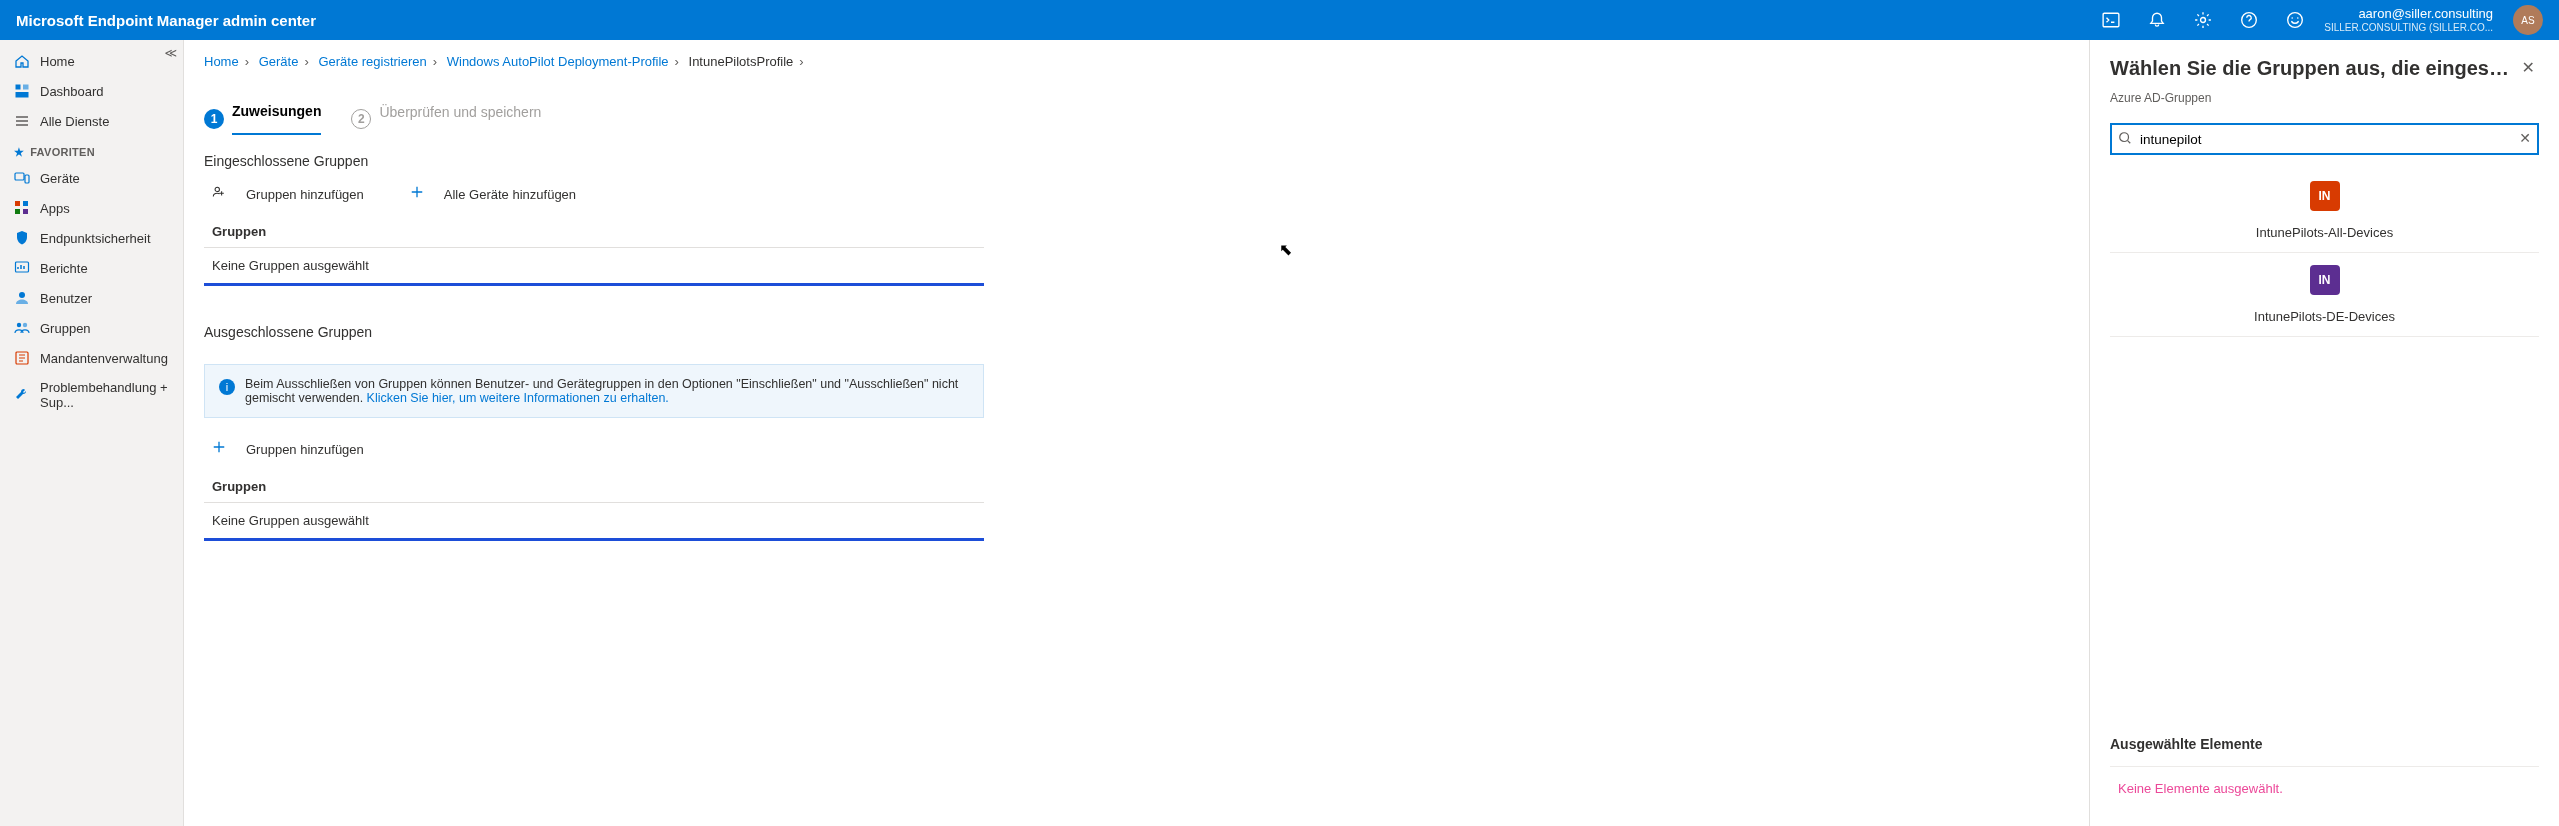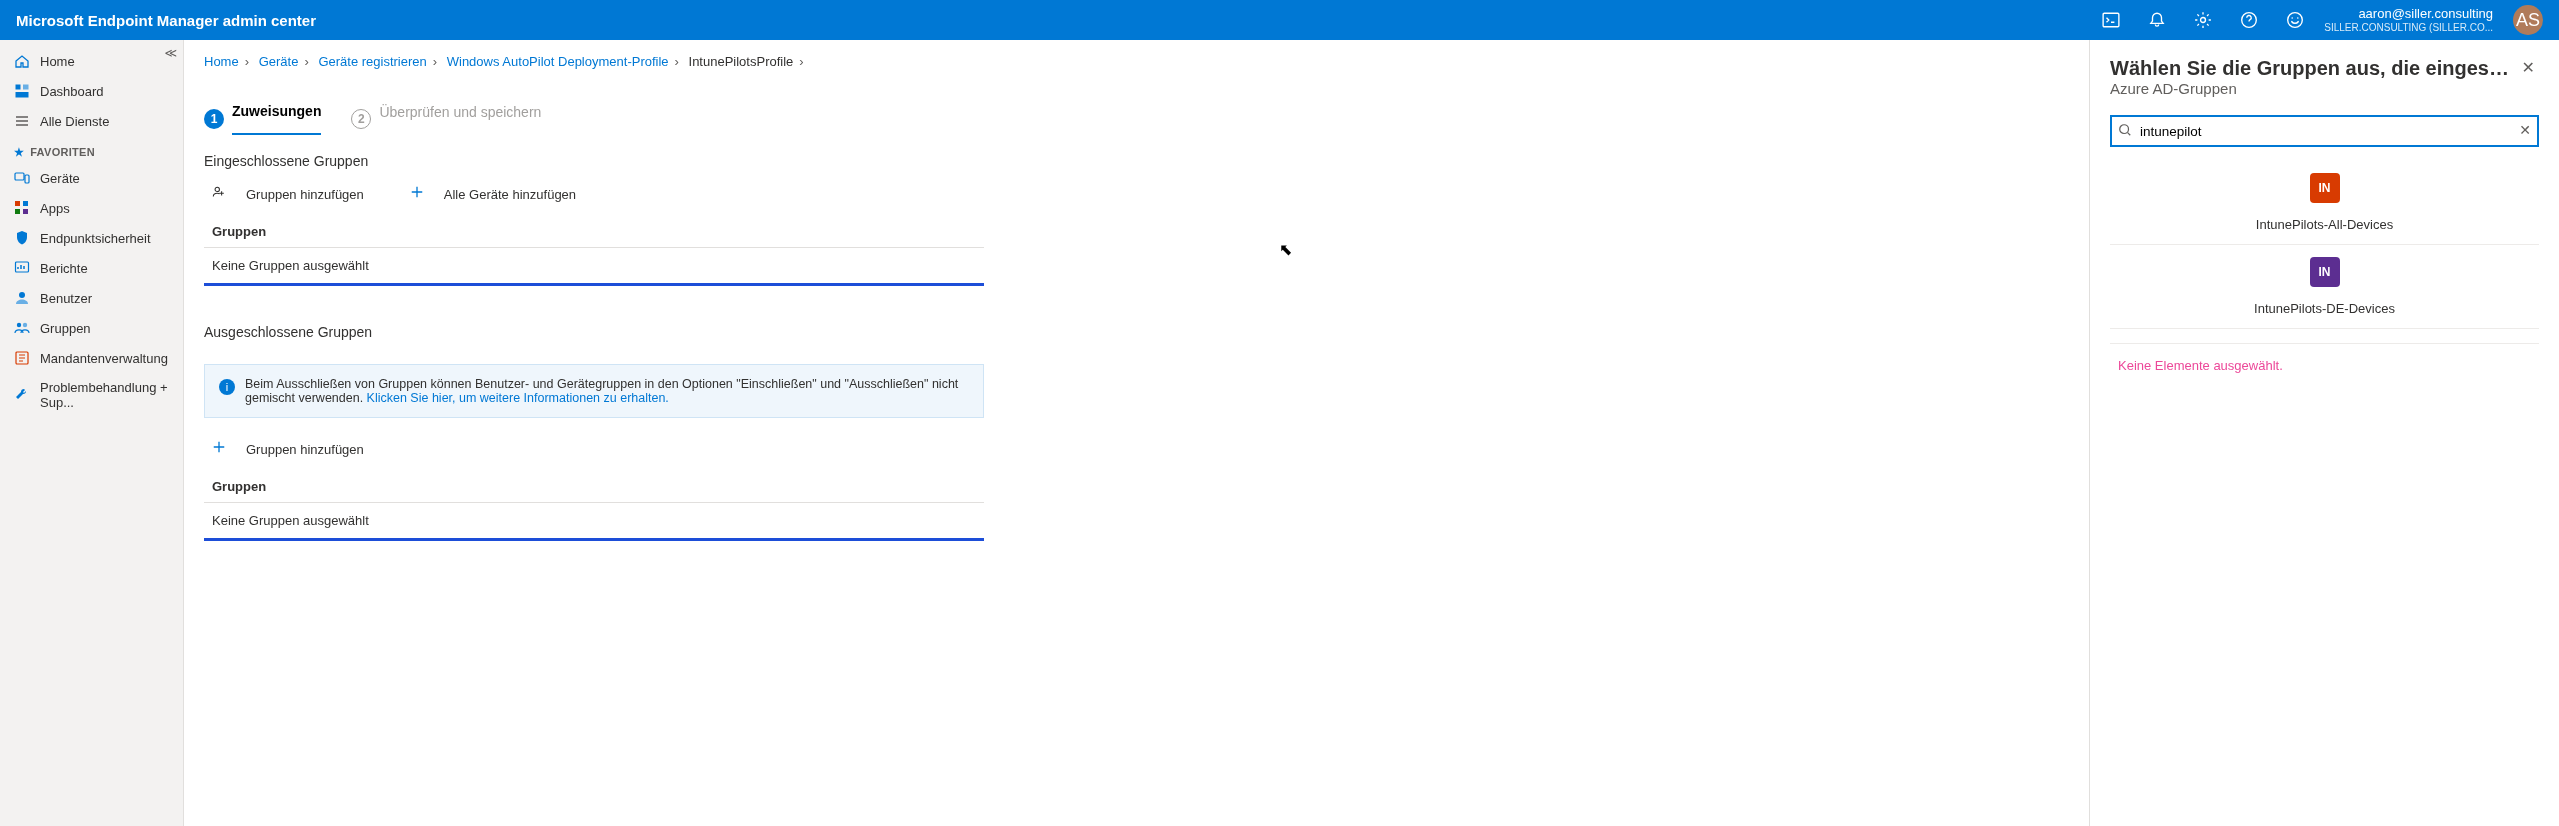--- a/index.html
+++ b/index.html
@@ -8,21 +8,21 @@
   
   .topbar { height: 40px; background: #0078d4; color: #fff; display: flex; align-items: center; padding: 0 16px; }
   .topbar-title { font-size: 15px; font-weight: 600; flex: 0 0 auto; }
   .topbar-spacer { flex: 1 1 auto; }
   .topbar-icons { display: flex; align-items: center; gap: 28px; margin-right: 20px; }
   .topbar-icon { width: 18px; height: 18px; cursor: pointer; display:flex; align-items:center; justify-content:center; }
   .topbar-icon svg { fill:#fff; }
   .topbar-user { display:flex; flex-direction:column; align-items:flex-end; line-height:1.1; margin-right:20px;}
   .topbar-user .u1 { font-size:13px; }
   .topbar-user .u2 { font-size:10px; opacity:.85; text-transform:uppercase;}
-  .avatar { width:30px; height:30px; border-radius:50%; background:#b07b5a; display:flex; align-items:center; justify-content:center; font-size:18px; color:#fff; }
+  .avatar { width:30px; height:30px; border-radius:50%; background:#b07b5a; display:flex; align-items:center; justify-content:center; font-size:10px; color:#fff; }
 
   
   .layout { display:flex; height:786px; }
   .sidebar { width:184px; background:#f3f2f1; border-right:1px solid #e1dfdd; padding-top:6px; position:relative; }
   .sidebar-collapse { position:absolute; top:6px; right:6px; color:#605e5c; font-size:12px; cursor:pointer;}
   .nav-item { display:flex; align-items:center; gap:10px; padding:7px 14px; font-size:13px; color:#323130; cursor:pointer;}
   .nav-icon { width:16px; height:16px; display:flex; align-items:center; justify-content:center;}
   .nav-icon svg { width:16px; height:16px;}
   .nav-heading { font-size:11px; font-weight:600; color:#605e5c; padding:10px 14px 4px; letter-spacing:.3px;}
   .nav-heading .star { color:#0078d4; margin-right:6px;}
@@ -56,21 +56,21 @@
   .infobox { width:780px; background:#eff6fc; border:1px solid #cfe4f5; padding:12px 14px; display:flex; gap:10px; margin-top:24px; font-size:12.5px; color:#323130;}
   .infobox .info-icon { width:16px; height:16px; border-radius:50%; background:#0078d4; color:#fff; display:flex; align-items:center; justify-content:center; font-size:11px; flex-shrink:0; margin-top:2px;}
   .infobox a { color:#0078d4; text-decoration:none; cursor:pointer;}
   .section-spacer { height:20px;}
 
   
   .panel { position:absolute; top:0; right:0; width:470px; height:100%; background:#fff; border-left:1px solid #e1dfdd; padding:16px 20px; display:flex; flex-direction:column;}
   .panel-head { display:flex; align-items:flex-start;}
   .panel-title { font-size:20px; font-weight:600; color:#323130; flex:1; line-height:1.2; overflow:hidden; text-overflow:ellipsis; white-space:nowrap;}
   .panel-close { font-size:16px; color:#605e5c; cursor:pointer; padding:2px 4px;}
-  .panel-sub { font-size:15px; color:#605e5c; margin-top:0;}
+  .panel-sub { font-size:12px; color:#605e5c; margin-top:11px;}
   .search-wrap { position:relative; margin-top:18px;}
   .search-wrap input { width:100%; height:32px; border:2px solid #0078d4; padding:0 26px 0 28px; font-size:13.5px; outline:none;}
   .search-icon { position:absolute; left:8px; top:8px; color:#605e5c;}
   .search-clear { position:absolute; right:8px; top:7px; color:#605e5c; cursor:pointer; font-size:14px;}
   .results { margin-top:14px;}
   .result-item { display:flex; align-items:center; gap:14px; padding:12px 4px; border-bottom:1px solid #edebe9; cursor:pointer;flex-direction:column;}
   .badge { width:30px; height:30px; border-radius:4px; color:#fff; font-size:12px; font-weight:600; display:flex; align-items:center; justify-content:center;}
   .result-item:nth-child(1) .badge { background:#d83b01;}
   .result-item:nth-child(2) .badge { background:#5c2e91;}
   .result-label { font-size:13px; color:#323130;}
@@ -322,17 +322,18 @@
         <div class="result-item">
           <span class="badge">IN</span>
           <span class="result-label">IntunePilots-All-Devices</span>
         </div>
         <div class="result-item">
           <span class="badge">IN</span>
           <span class="result-label">IntunePilots-DE-Devices</span>
         </div>
       </div>
 
+      <div class="sel-head">Ausgewählte Elemente</div>
       <div class="sel-empty">Keine Elemente ausgewählt.</div>
     </div>
 
   </div>
 </div>
 
 </body></html>

